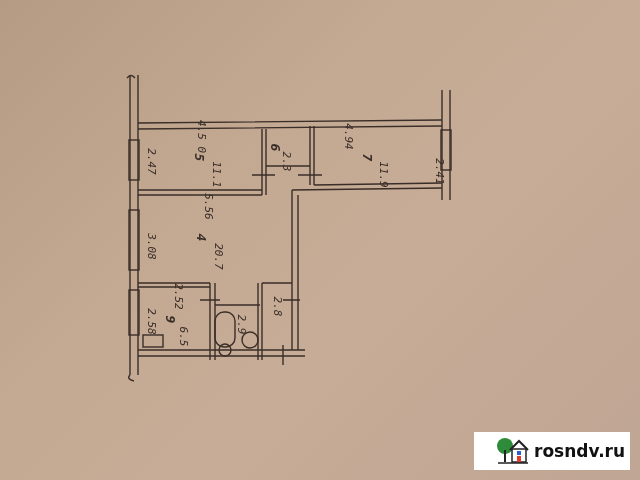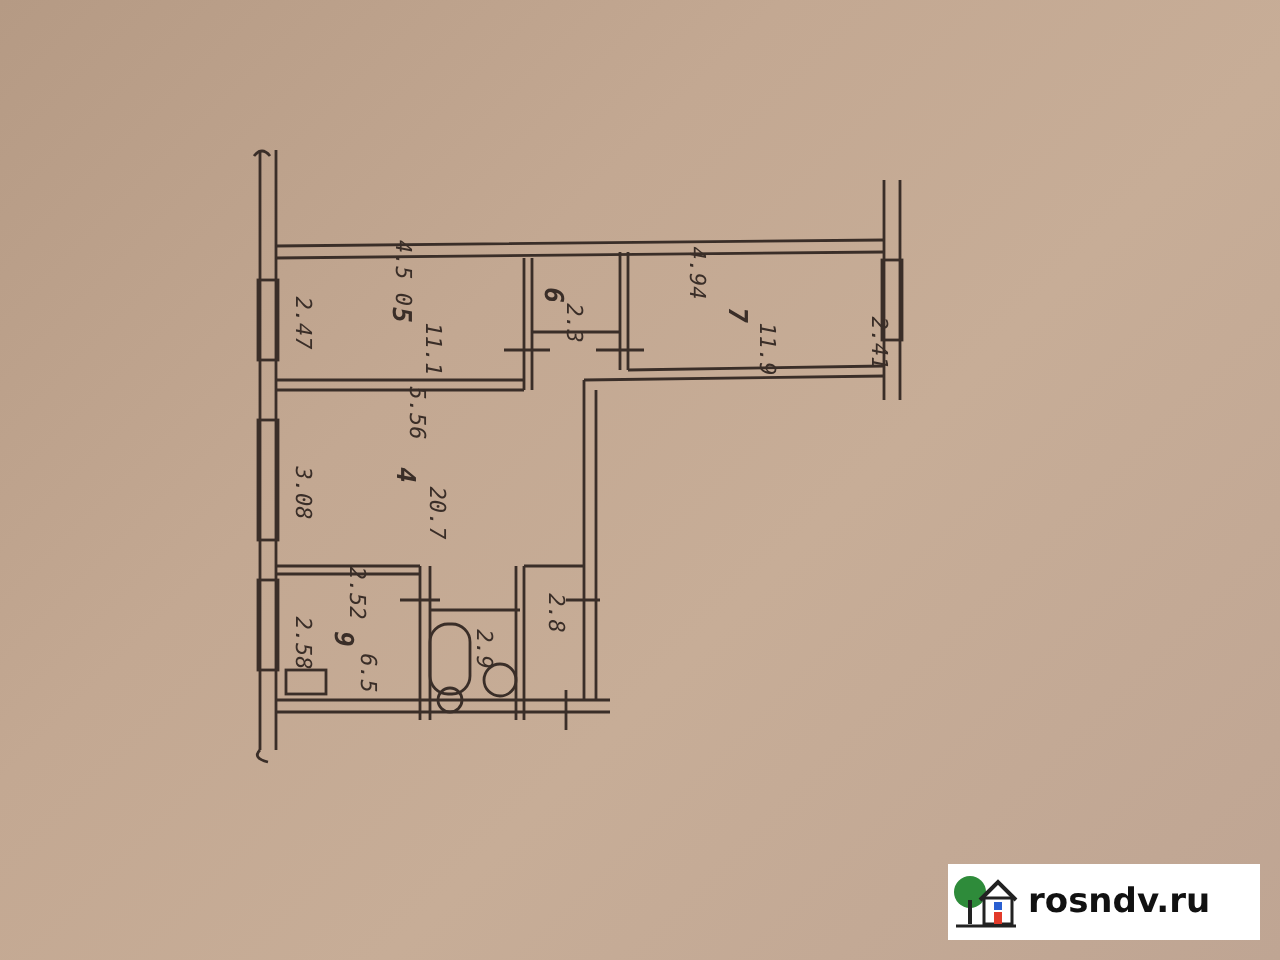--- a/index.html
+++ b/index.html
@@ -2,21 +2,21 @@
 <html><head>
 <meta charset="utf-8">
 <style>
   html,body{margin:0;padding:0;}
   body{width:640px;height:480px;overflow:hidden;position:relative;
     background:linear-gradient(135deg,#b59a84 0%,#c3a892 35%,#c7ad97 60%,#bfa593 100%);
     font-family:"DejaVu Sans Mono",monospace;}
   #plan{position:absolute;left:0;top:0;width:640px;height:480px;}
   .lbl{position:absolute;color:#3a2e28;font-size:11px;font-style:italic;transform:rotate(90deg);transform-origin:center;white-space:nowrap;}
   .lbl.big{font-size:13px;font-weight:bold;}
-  #wm{position:absolute;left:474px;top:432px;width:156px;height:38px;background:#fff;display:flex;align-items:center;gap:4px;padding-left:2px;box-sizing:border-box;}
+  #wm{position:absolute;left:474px;top:432px;width:156px;height:38px;background:#fff;display:flex;align-items:center;gap:4px;padding-left:22px;box-sizing:border-box;}
   #wm-text{font-family:"DejaVu Sans",sans-serif;font-weight:bold;font-size:17px;color:#111;}
 </style>
 </head>
 <body>
 
 <svg id="plan" viewBox="0 0 640 480" fill="none" stroke="#3a2e28" stroke-width="1.4">
 
   <path d="M130 75 L130 375 M138 75 L138 375"></path>
   <path d="M127 78 q4 -5 8 0"></path>
 

